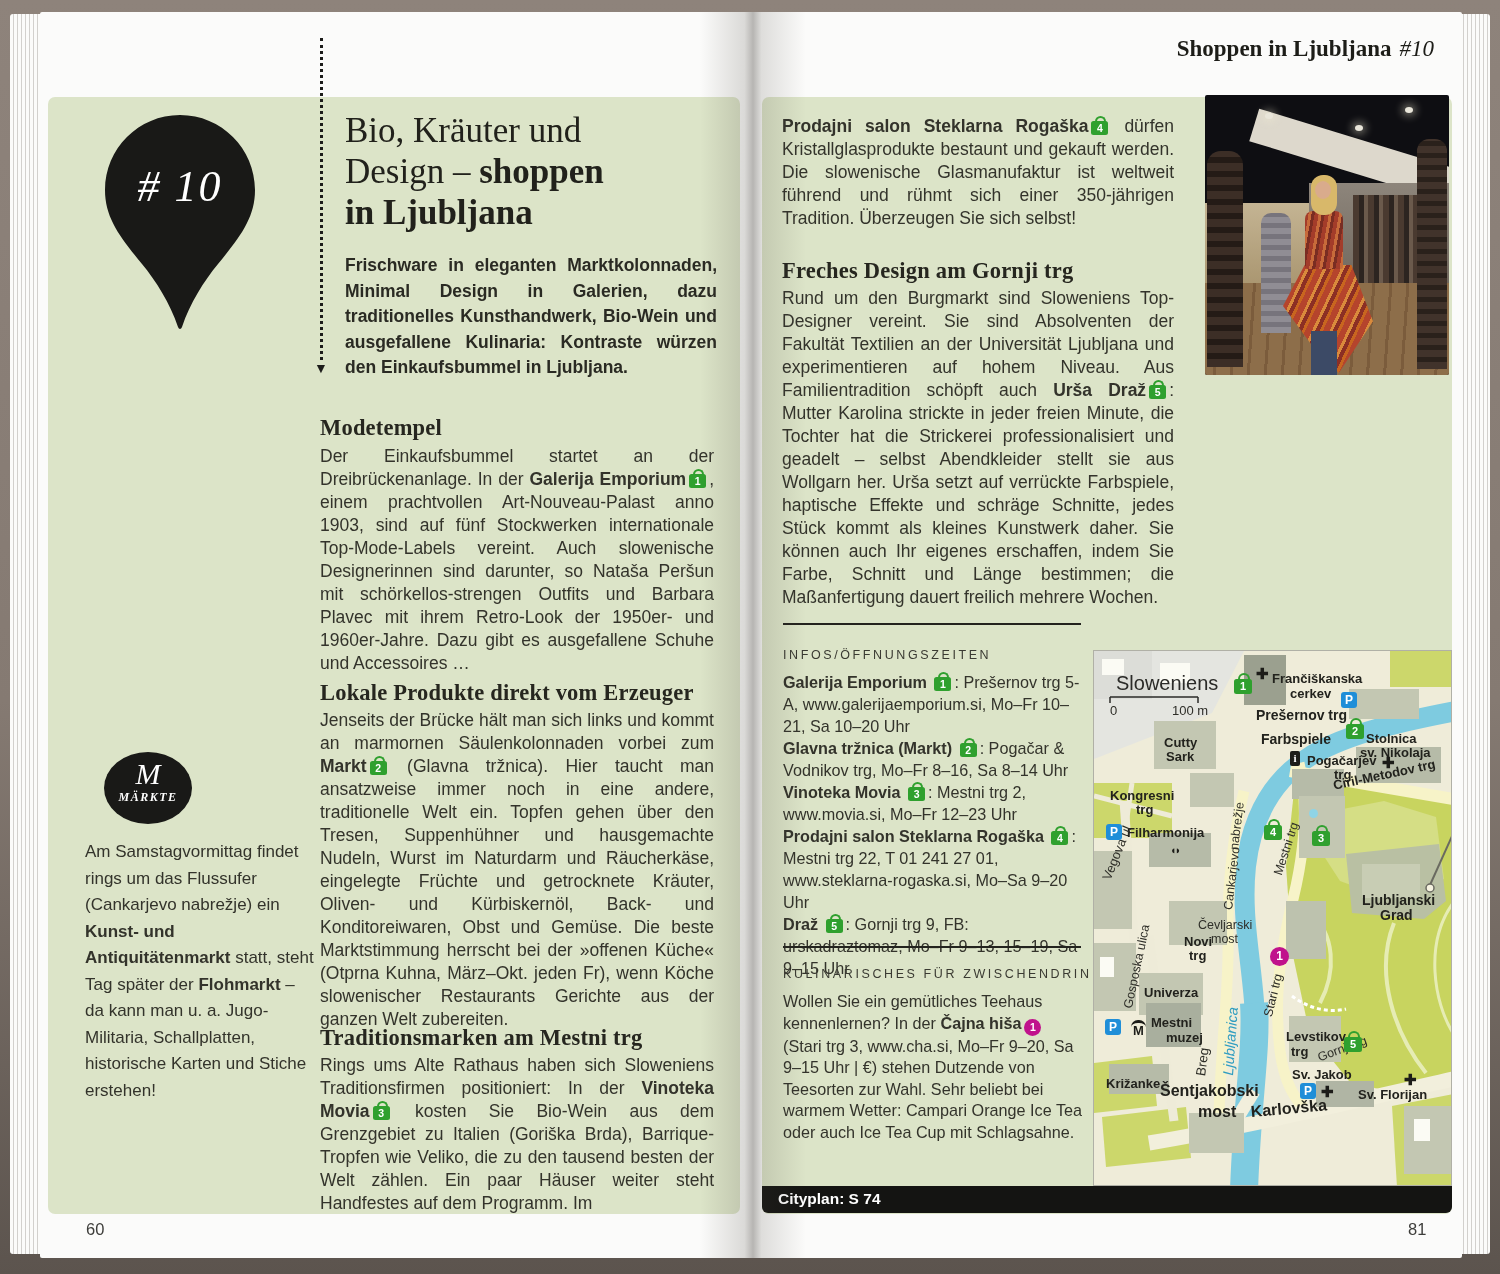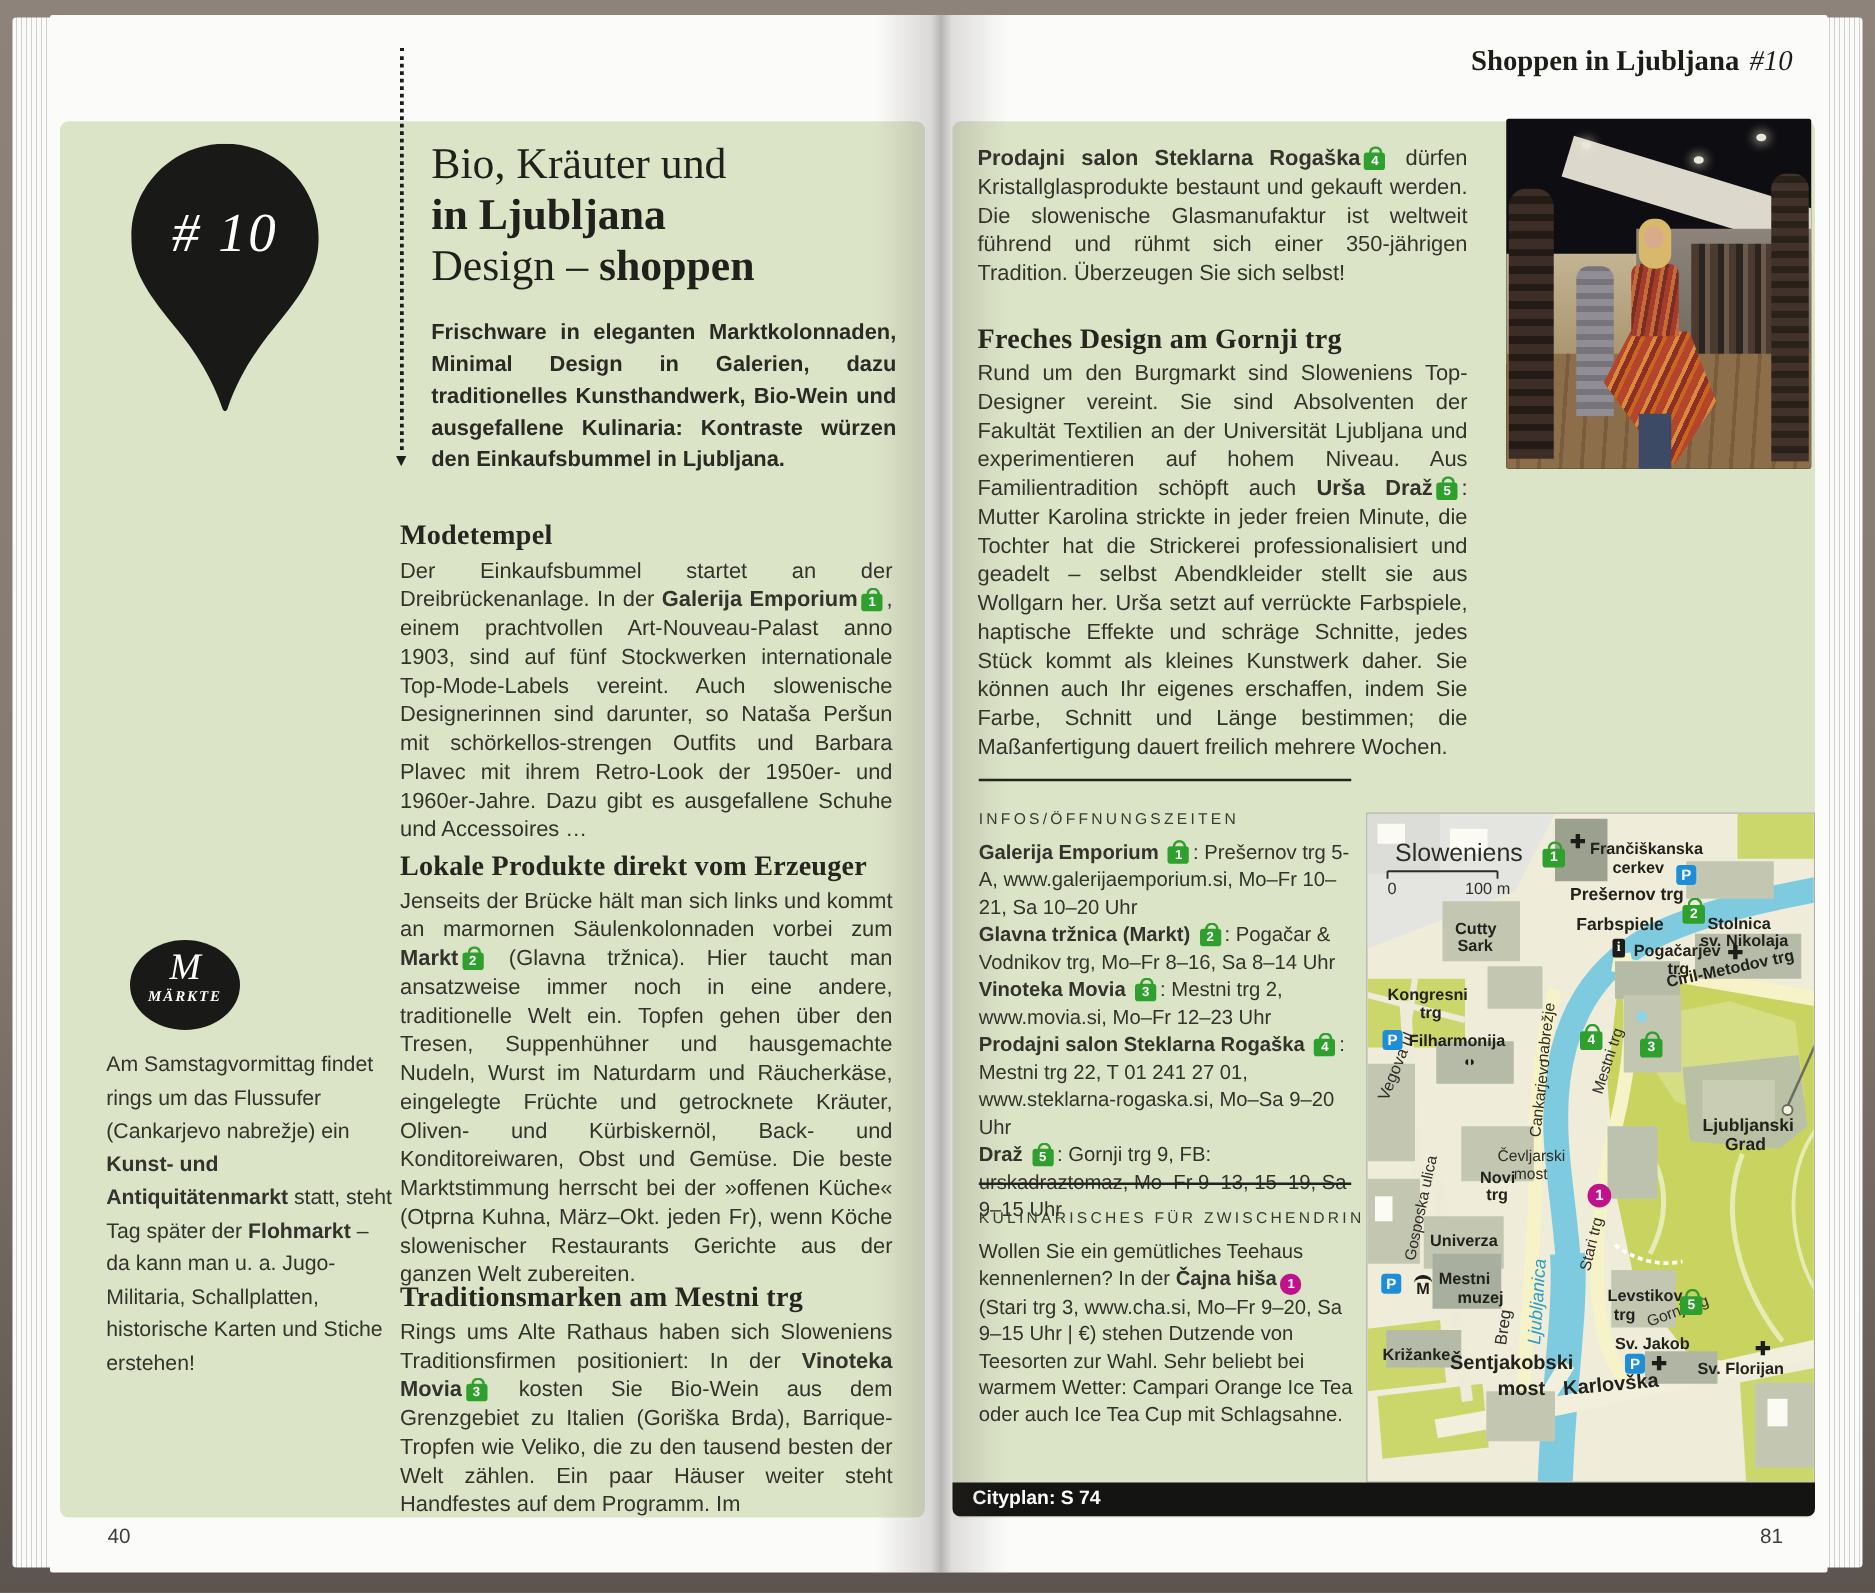--- a/index.html
+++ b/index.html
@@ -126,22 +126,22 @@
   <div class="page pl">
     <div class="panel lp">
       <div class="pin">
         <svg width="150" height="215" viewBox="0 0 150 215">
           <path d="M75,0 C116.4,0 150,33.6 150,75 C150,103 135,122 113,149 C99,166 85,188 77,212 C76,214.5 74,214.5 73,212 C65,188 51,166 37,149 C15,122 0,103 0,75 C0,33.6 33.6,0 75,0 Z" fill="#191917"></path>
         </svg>
         <div class="num"># 10</div>
       </div>
       <div class="title">
         <div><span>Bio, Kräuter und</span></div>
+        <div><span>Design – </span><span class="b">shoppen</span></div>
         <div><span class="b">in Ljubljana</span></div>
-        <div><span>Design – </span><span class="b">shoppen</span></div>
       </div>
       <div class="intro">Frischware in eleganten Marktkolonnaden, Minimal Design in Galerien, dazu traditionelles Kunsthandwerk, Bio-Wein und ausgefallene Kulinaria: Kontraste würzen den Einkaufsbummel in Ljubljana.</div>
 
       <div class="heading" style="left:272px;top:318px;">Modetempel</div>
       <div class="bodytext" style="left:272px;top:348px;width:394px;"><span>Der Einkaufsbummel startet an der Dreibrückenanlage. In der </span><span class="b">Galerija Emporium</span><span class="bag">1</span><span>, einem prachtvollen Art-Nouveau-Palast anno 1903, sind auf fünf Stockwerken internationale Top-Mode-Labels vereint. Auch slowenische Designerinnen sind darunter, so Nataša Peršun mit schörkellos-strengen Outfits und Barbara Plavec mit ihrem Retro-Look der 1950er- und 1960er-Jahre. Dazu gibt es ausgefallene Schuhe und Accessoires …</span></div>
 
       <div class="heading" style="left:272px;top:583px;">Lokale Produkte direkt vom Erzeuger</div>
       <div class="bodytext" style="left:272px;top:612px;width:394px;"><span>Jenseits der Brücke hält man sich links und kommt an marmornen Säulenkolonnaden vorbei zum </span><span class="b">Markt</span><span class="bag">2</span><span> (Glavna tržnica). Hier taucht man ansatzweise immer noch in eine andere, traditionelle Welt ein. Topfen gehen über den Tresen, Suppenhühner und hausgemachte Nudeln, Wurst im Naturdarm und Räucherkäse, eingelegte Früchte und getrocknete Kräuter, Oliven- und Kürbiskernöl, Back- und Konditoreiwaren, Obst und Gemüse. Die beste Marktstimmung herrscht bei der »offenen Küche« (Otprna Kuhna, März–Okt. jeden Fr), wenn Köche slowenischer Restaurants Gerichte aus der ganzen Welt zubereiten.</span></div>
 
       <div class="heading" style="left:272px;top:928px;">Traditionsmarken am Mestni trg</div>
@@ -149,21 +149,21 @@
 
       <div class="side-circle">
         <span class="m">M</span>
         <span class="lbl">MÄRKTE</span>
       </div>
       <div class="side-text"><span>Am Samstagvormittag findet rings um das Flussufer (Cankarjevo nabrežje) ein </span><span class="b">Kunst- und Antiquitätenmarkt</span><span> statt, steht Tag später der </span><span class="b">Flohmarkt</span><span> – da kann man u. a. Jugo-Militaria, Schallplatten, historische Karten und Stiche erstehen!</span></div>
     </div>
     <div class="dotline">
         <span class="arr">▼</span>
       </div>
-    <div class="pagenum">40</div>
+    <div class="pagenum">60</div>
   </div>
 
   <div class="page pr">
     <div class="runhead">
       <span class="t">Shoppen in Ljubljana</span><span class="n">#10</span>
     </div>
     <div class="panel rp">
       <div class="bodytext" style="left:20px;top:18px;width:392px;"><span class="b">Prodajni salon Steklarna Rogaška</span><span class="bag">4</span><span> dürfen Kristallglasprodukte bestaunt und gekauft werden. Die slowenische Glasmanufaktur ist weltweit führend und rühmt sich einer 350-jährigen Tradition. Überzeugen Sie sich selbst!</span></div>
       <div class="heading" style="left:20px;top:161px;">Freches Design am Gornji trg</div>
       <div class="bodytext" style="left:20px;top:190px;width:392px;"><span>Rund um den Burgmarkt sind Sloweniens Top-Designer vereint. Sie sind Absolventen der Fakultät Textilien an der Universität Ljubljana und experimentieren auf hohem Niveau. Aus Familientradition schöpft auch </span><span class="b">Urša Draž</span><span class="bag">5</span><span>: Mutter Karolina strickte in jeder freien Minute, die Tochter hat die Strickerei professionalisiert und geadelt – selbst Abendkleider stellt sie aus Wollgarn her. Urša setzt auf verrückte Farbspiele, haptische Effekte und schräge Schnitte, jedes Stück kommt als kleines Kunstwerk daher. Sie können auch Ihr eigenes erschaffen, indem Sie Farbe, Schnitt und Länge bestimmen; die Maßanfertigung dauert freilich mehrere Wochen.</span></div>

